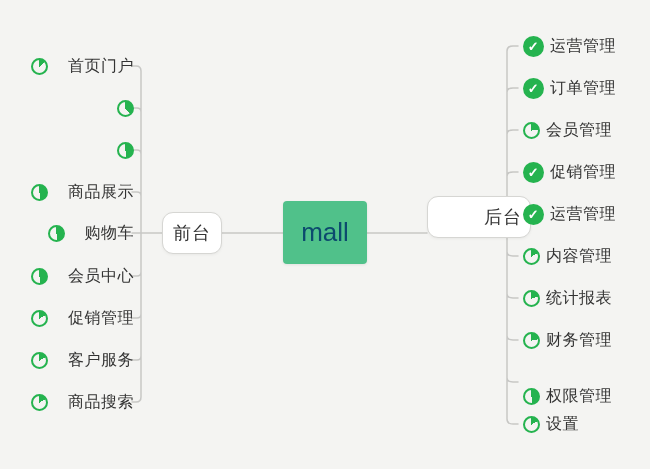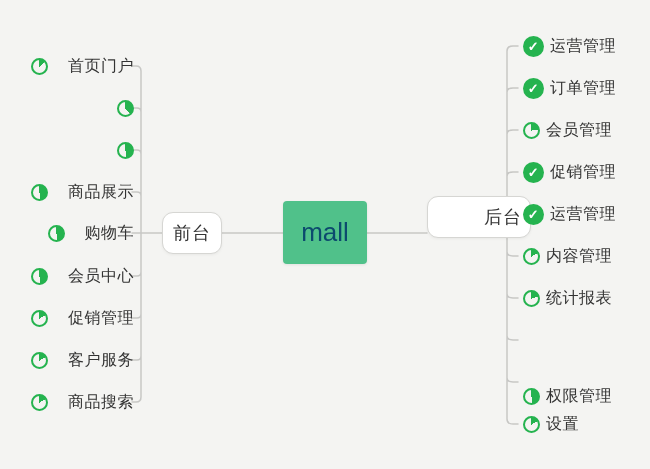--- a/index.html
+++ b/index.html
@@ -163,20 +163,24 @@
     <span>运营管理</span>
   </div>
   <div class="row right" style="top:245px">
     <span class="node-icon icon-pie" style="--p: 17;"></span>
     <span>内容管理</span>
   </div>
   <div class="row right" style="top:287px">
     <span class="node-icon icon-pie" style="--p: 20;"></span>
     <span>统计报表</span>
   </div>
+  <div class="row right" style="top:329px">
+    <span class="node-icon icon-pie" style="--p: 22;"></span>
+    <span>财务管理</span>
+  </div>
   <div class="row right" style="top:385px">
     <span class="node-icon icon-pie" style="--p: 50;"></span>
     <span>权限管理</span>
   </div>
   <div class="row right" style="top:413px">
     <span class="node-icon icon-pie" style="--p: 17;"></span>
     <span>设置</span>
   </div>
 
 </div>

